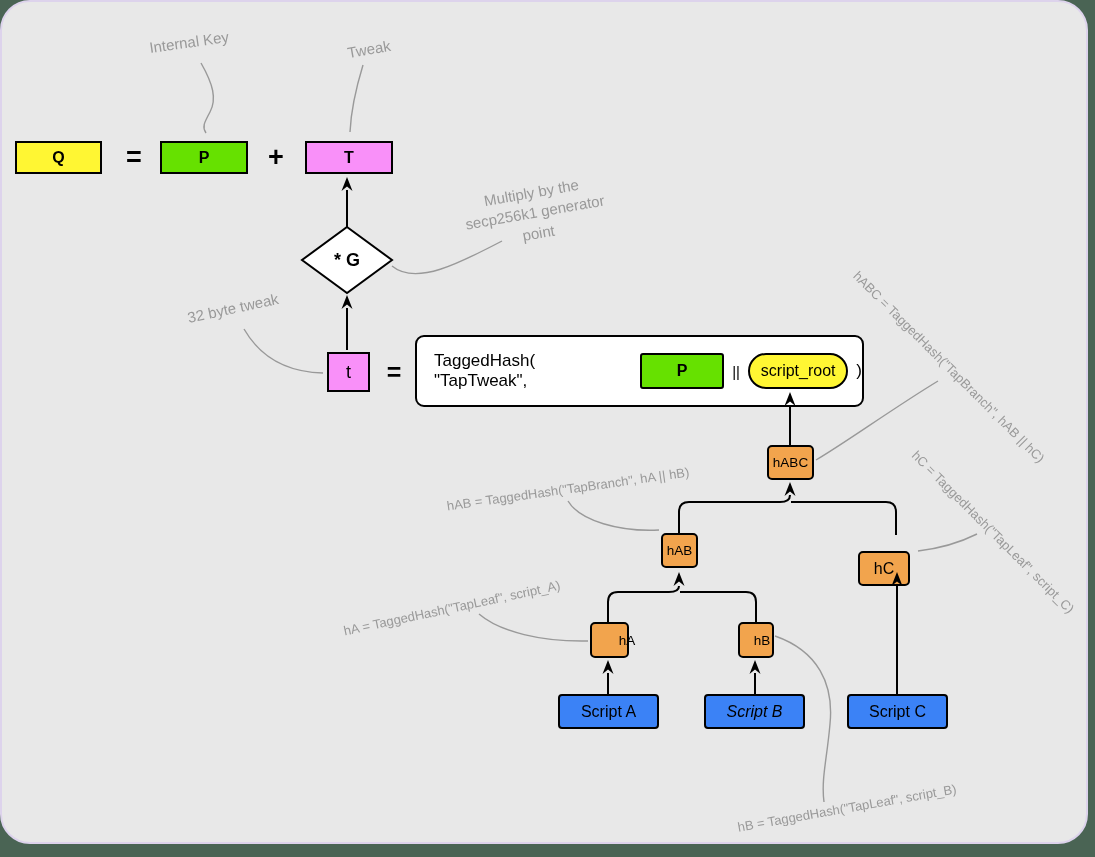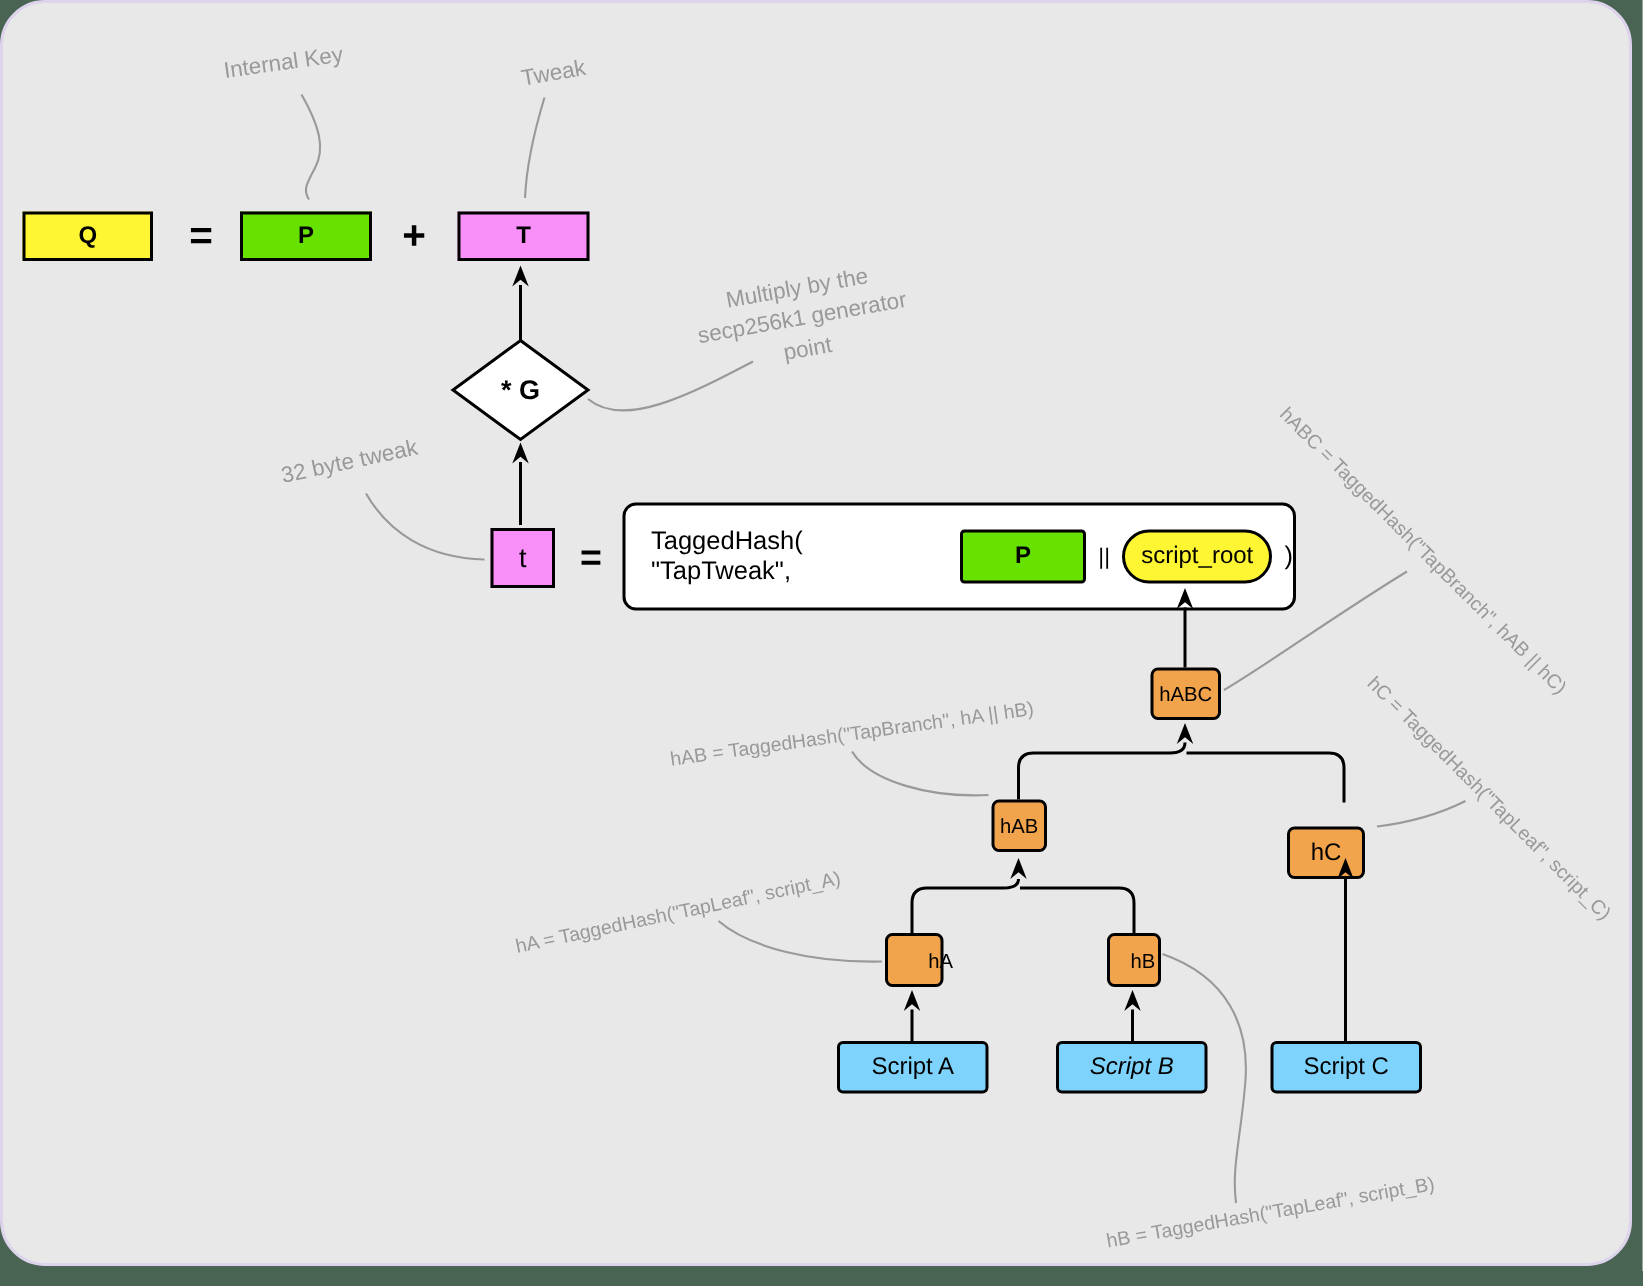--- a/index.html
+++ b/index.html
@@ -23,21 +23,21 @@
     align-items: center;
     justify-content: center;
     border: 2px solid #000;
     color: #000;
     z-index: 2;
   }
   .yellow { background: var(--yellow, #FFF633); }
   .green  { background: var(--green, #66E100); }
   .pink   { background: var(--pink, #F990F9); }
   .orange { background: var(--orange, #F2A44D); border-radius: 5px; }
-  .white-node { background: #7dd3fc; border-radius: 4px; }
+  .white-node { background: #3b82f6; border-radius: 4px; }
   .op {
     position: absolute;
     font-weight: bold;
     color: #000;
     display: flex; align-items: center; justify-content: center;
     z-index: 2;
   }
   .annot {
     position: absolute;
     color: var(--annotation_gray, #999);

